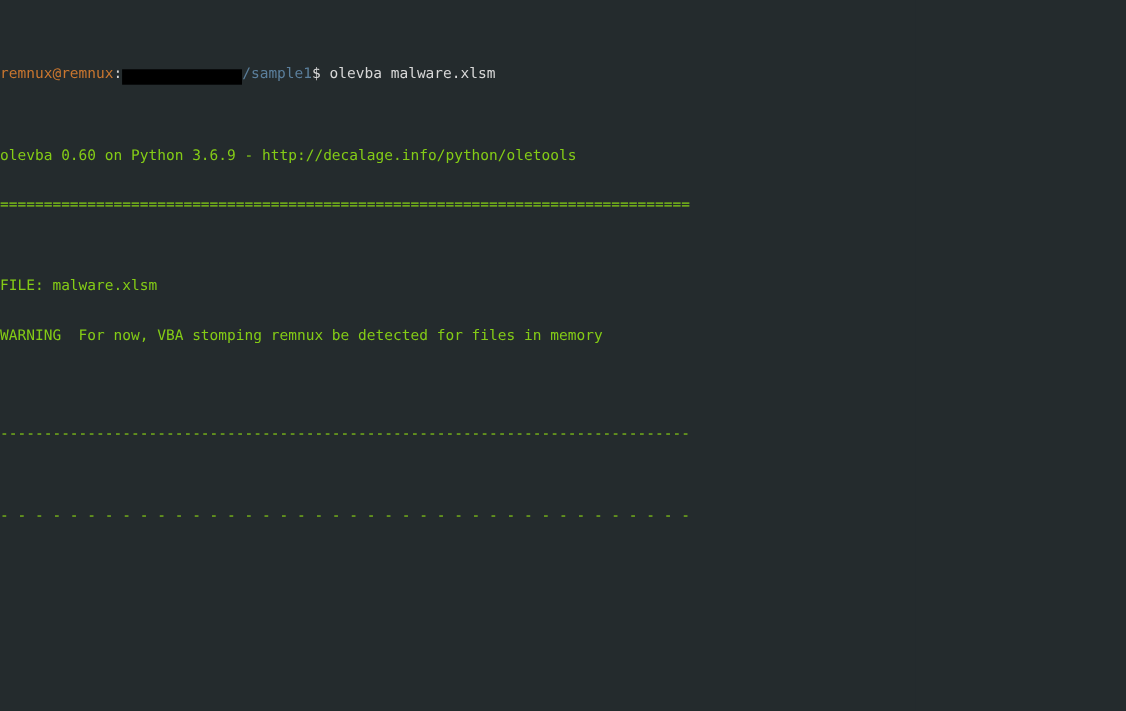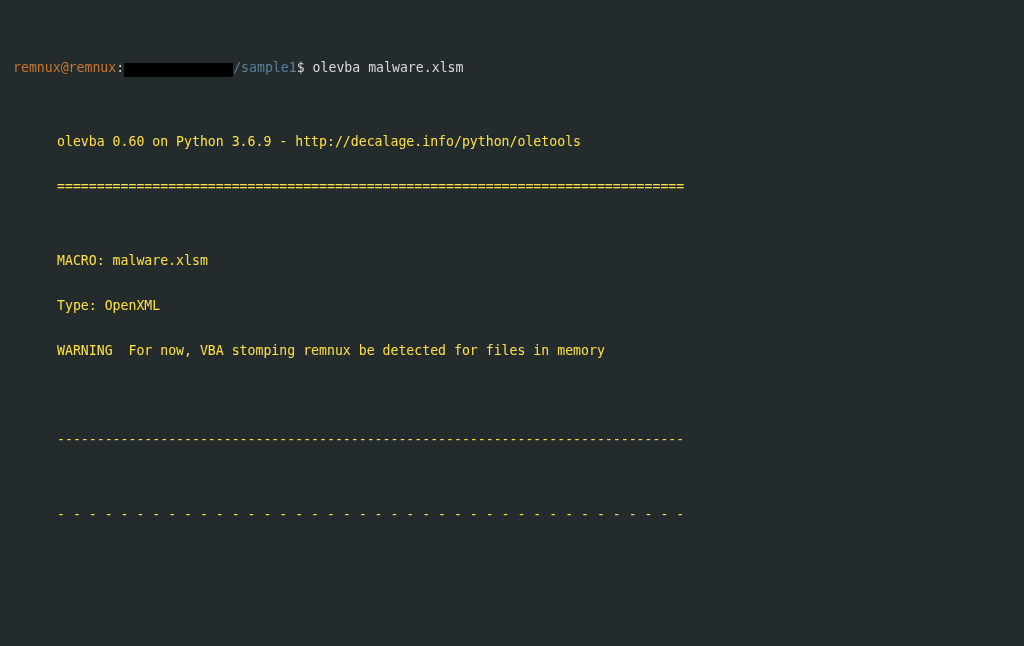--- a/index.html
+++ b/index.html
@@ -10,38 +10,37 @@
   #terminal {
     position: relative;
     width: 832px;
     height: 646px;
     background: #242b2d;
     font-family: "DejaVu Sans Mono", "Liberation Mono", monospace;
     font-size: 13.2px;
     line-height: 14.9px;
     color: #d6d6d6;
     overflow: hidden;
-    margin-left: 13px;
     -webkit-font-smoothing: antialiased;
   }
   #screen {
     position: absolute;
     left: 0;
     top: 1px;
     white-space: pre;
     letter-spacing: 0px;
   }
   .line {
     height: 14.9px;
     white-space: pre;
   }
   .u  { color: #c9762f; }   
   .pw { color: #5b7f9c; }   
   .w  { color: #d8d8d8; }   
-  .dim{ color: #fde047; padding-left: 44px; }
+  .dim{ color: #84cc16; }
   .redact {
     display: inline-block;
     width: 109px;
     height: 14px;
     background: #000000;
     vertical-align: text-bottom;
     margin-bottom: -2px;
   }
 </style>
 </head>
@@ -51,22 +50,21 @@
   <div id="screen">
 
     
     <div class="line"><span class="u">remnux@remnux</span><span class="w">:</span><span class="redact"></span><span class="pw">/sample1</span><span class="w">$</span><span class="w"> olevba malware.xlsm</span></div>
 
     
     <div class="line dim">olevba 0.60 on Python 3.6.9 - http://decalage.info/python/oletools</div>
     <div class="line dim">===============================================================================</div>
 
     
-    <div class="line dim">MACRO: malware.xlsm</div>
-    <div class="line dim">Type: OpenXML</div>
+    <div class="line dim">FILE: malware.xlsm</div>
     <div class="line dim">WARNING  For now, VBA stomping remnux be detected for files in memory</div>
     <div class="line">&nbsp;</div>
     <div class="line dim">-------------------------------------------------------------------------------</div>
 
     
     <div class="line dim">- - - - - - - - - - - - - - - - - - - - - - - - - - - - - - - - - - - - - - - -</div>
     <div class="line">&nbsp;</div>
 
     
 

